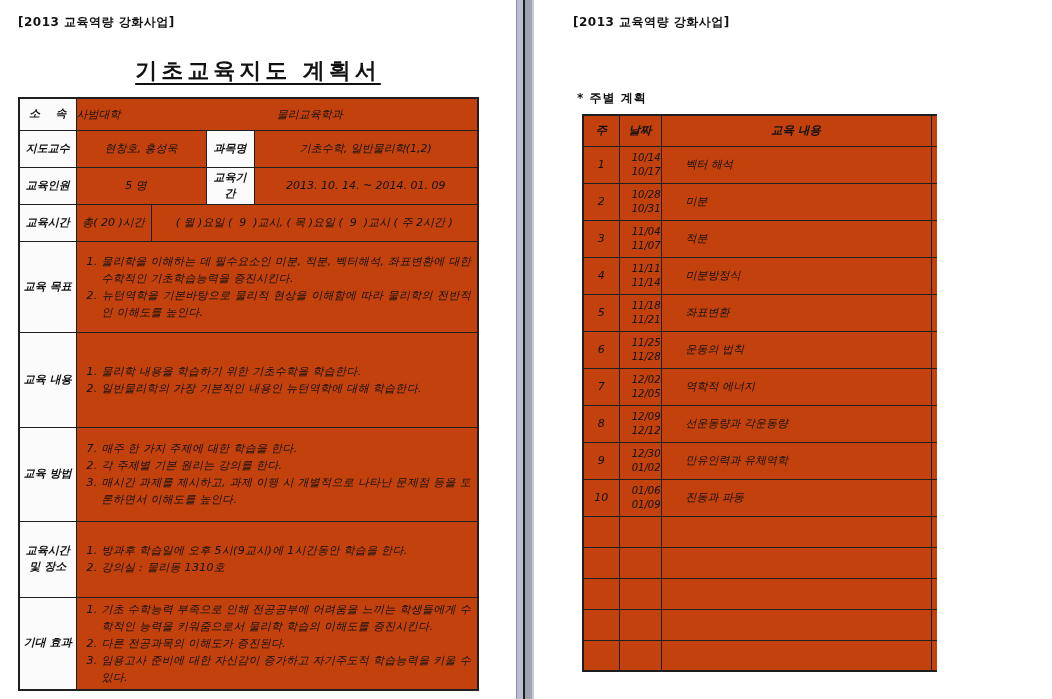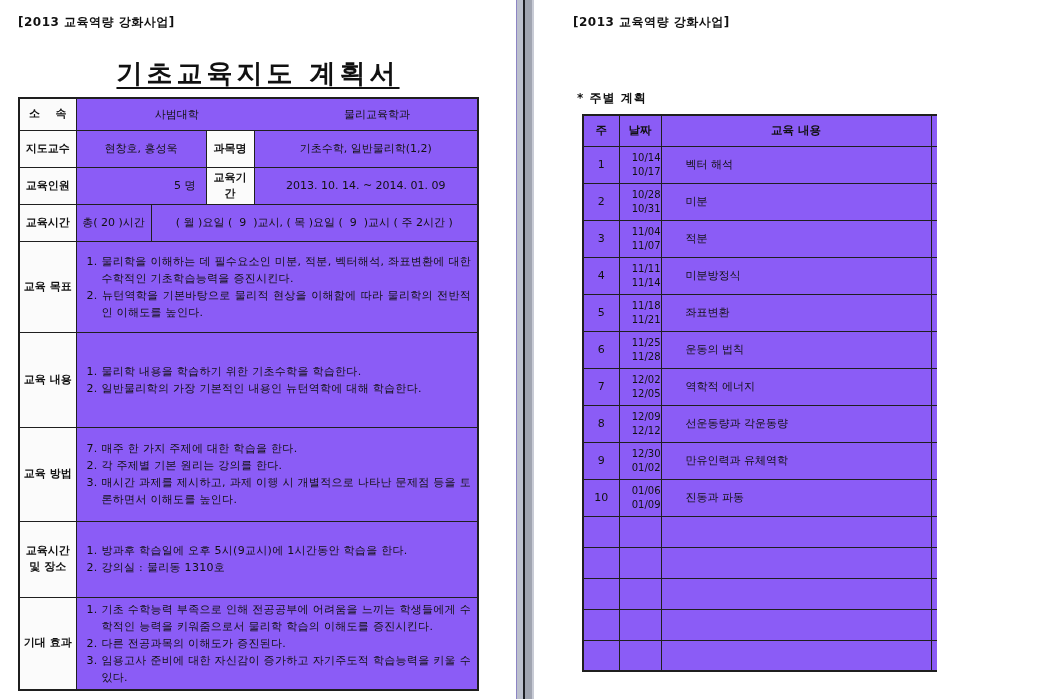--- a/index.html
+++ b/index.html
@@ -13,34 +13,34 @@
       #bcc0cd 1px,#bcc0cd 7px,
       #1e1f24 7px,#1e1f24 9px,
       #a0a4b0 9px,#a0a4b0 16px,
       #c8cbd5 16px,#c8cbd5 18px,
       #ffffff 18px);}
   .page-right{left:537px;width:515px;}
 
   .tag{position:absolute;left:18px;top:14px;font-size:12px;font-weight:bold;letter-spacing:.5px;}
   .page-right .tag{left:36px;}
   .doc-title{position:absolute;top:56px;left:0;width:100%;text-align:center;
-             font-size:26px;font-weight:bold;letter-spacing:4px;}
+             font-size:22px;font-weight:bold;letter-spacing:4px;}
   .doc-title span{text-decoration:underline;text-underline-offset:5px;}
   .subtitle{position:absolute;left:40px;top:90px;font-size:12px;font-weight:bold;letter-spacing:1px;}
 
-  table{border-collapse:collapse;table-layout:fixed;background:#8b5cf6;}
+  table{border-collapse:collapse;table-layout:fixed;background:#c2410c;font-style:italic;}
   .t-left{position:absolute;left:18px;top:97px;width:459px;border:2px solid #1f1f1f;}
   .t-right{position:absolute;left:45px;top:114px;width:463px;border:2px solid #1f1f1f;}
   td{border:1px solid #1f1f1f;padding:0;font-size:11px;vertical-align:middle;overflow:hidden;}
 
   .lbl{text-align:center;font-weight:bold;background:#fbfbfb;line-height:1.45;padding:0 3px;}
   .val{text-align:center;}
-  .val-right{text-align:right;padding-right:10px;}
+  .val-right{text-align:center;padding-right:10px;}
   .split{display:flex;width:100%;}
-  .split span{flex:1;text-align:center;}
+  .split span{flex:1;}
   .content{padding:3px 6px 3px 10px;}
   .li{padding-left:15px;text-indent:-15px;line-height:17px;text-align:justify;letter-spacing:.3px;}
   .pre{white-space:pre-wrap;}
 
   .hdr{font-weight:bold;text-align:center;font-size:11.5px;}
   .week{text-align:center;}
   .date-cell div{font-size:10px;line-height:14px;text-align:right;}
   .cnt{text-align:left;padding-left:24px;}
 </style>
 </head>

